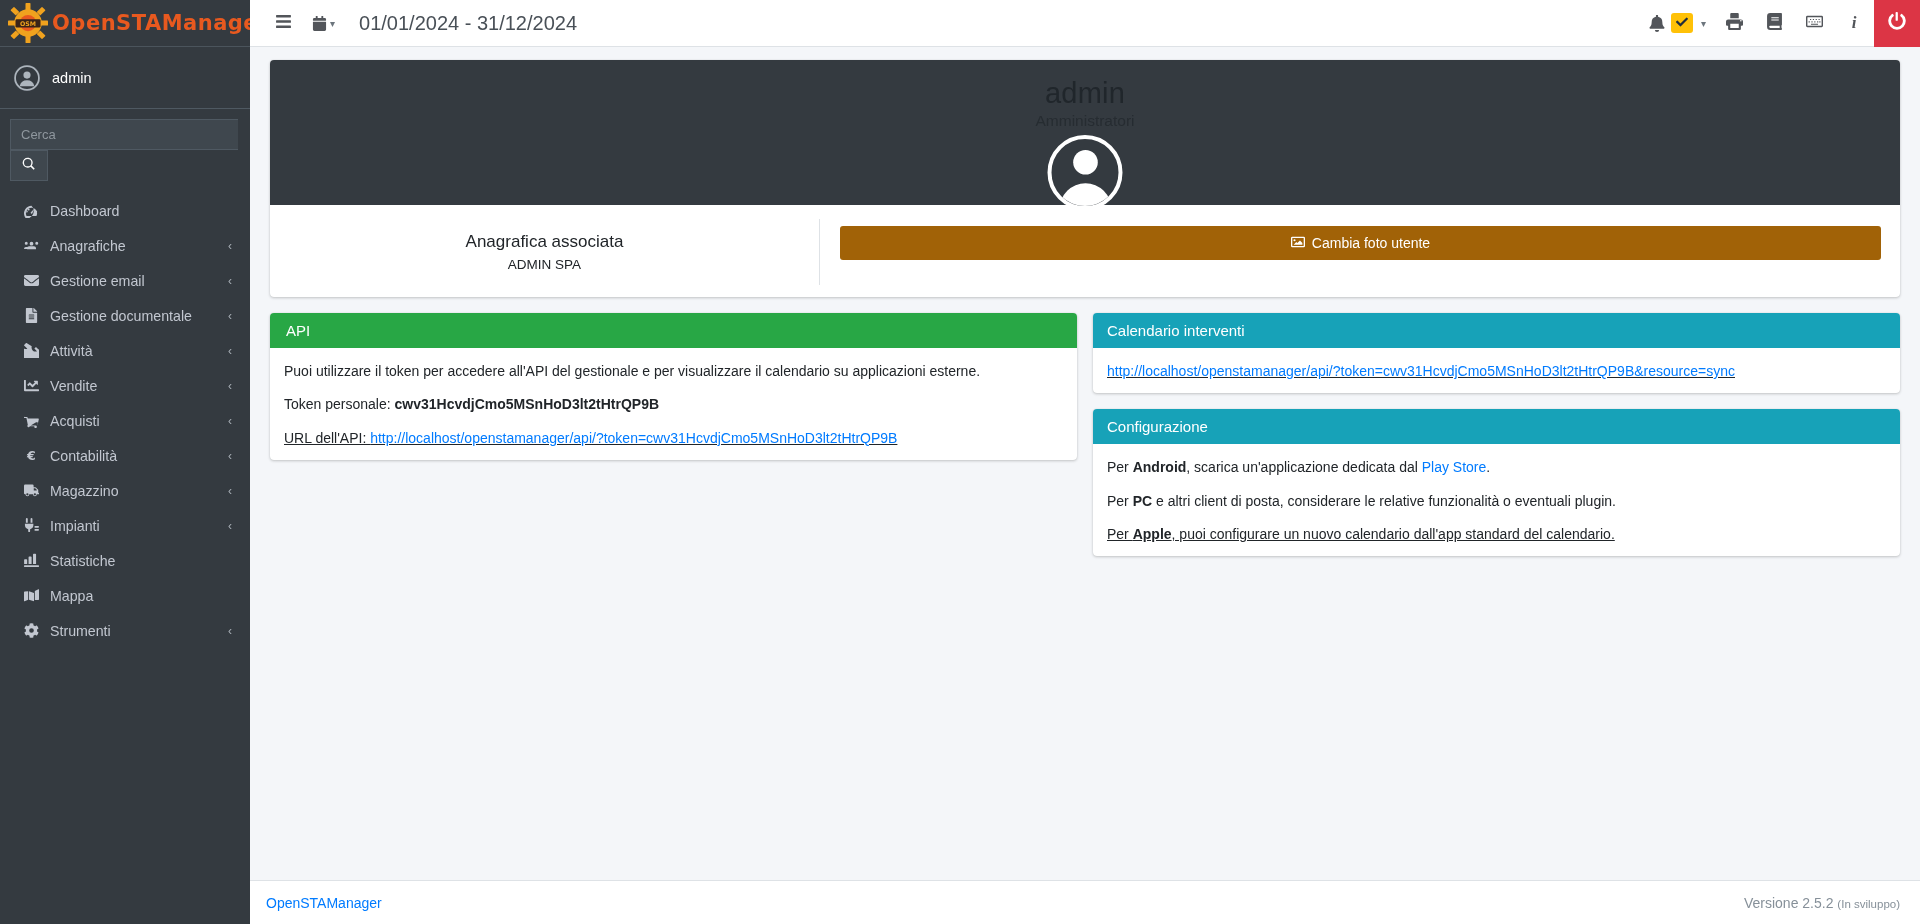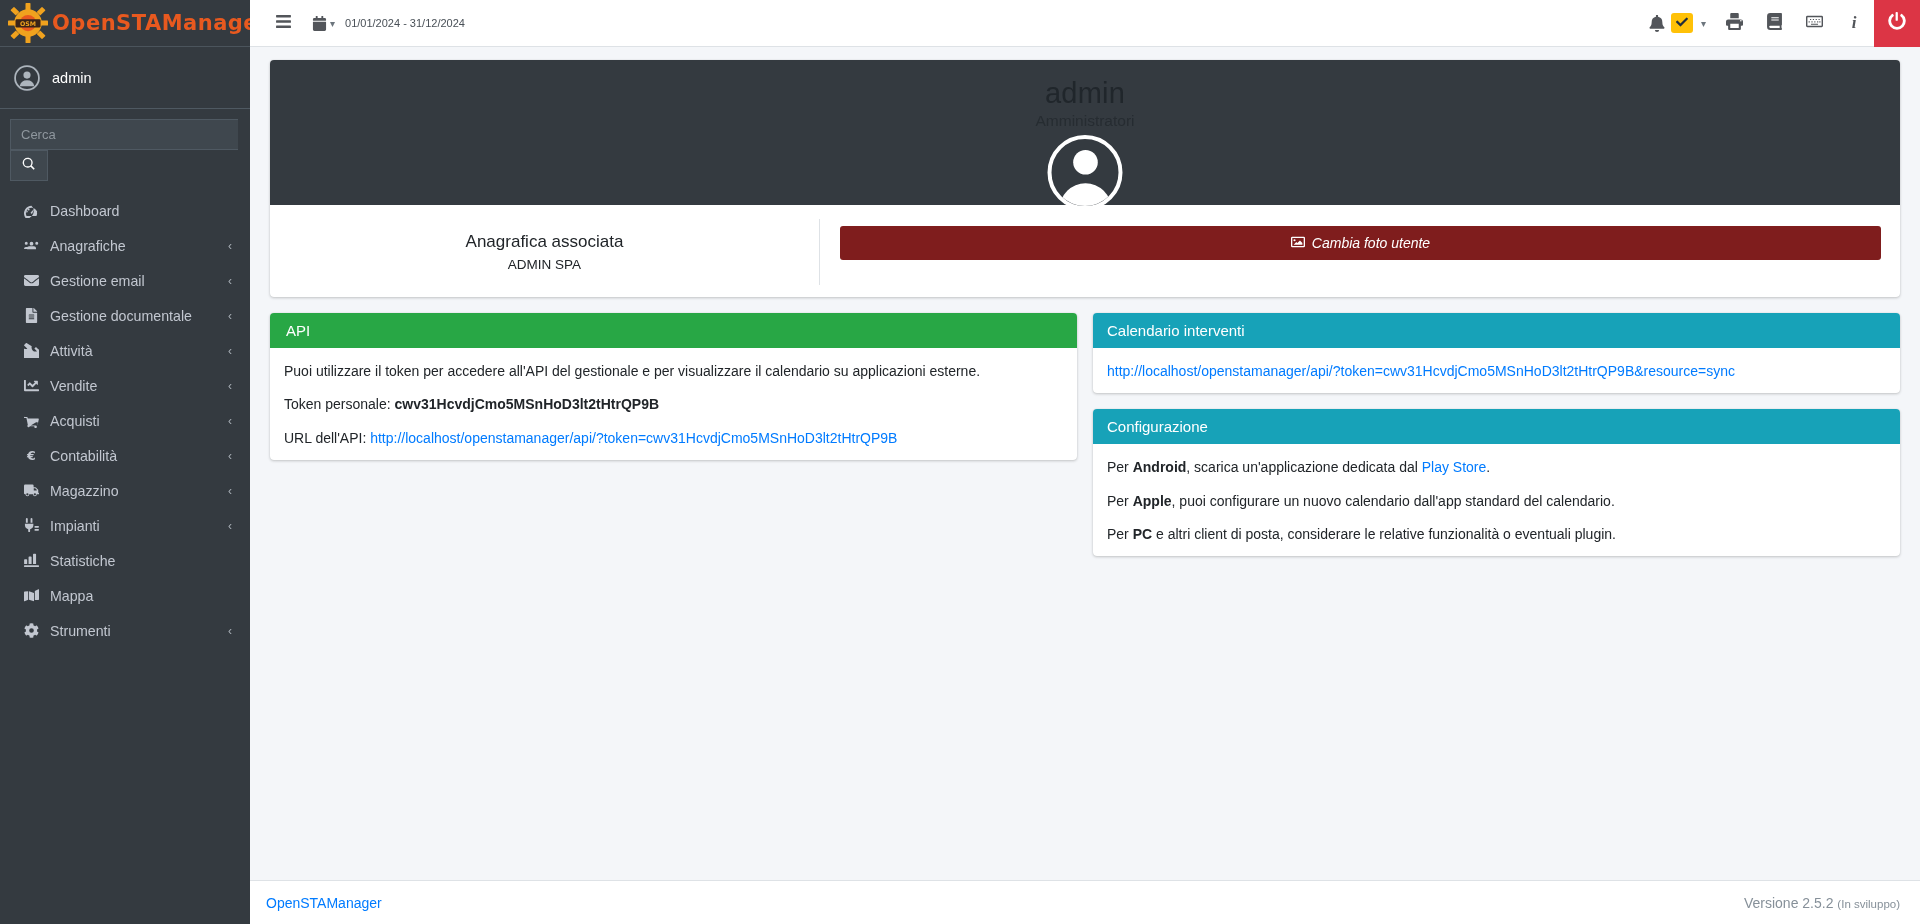--- a/index.html
+++ b/index.html
@@ -95,21 +95,21 @@
   }
   .topbar-left { display: flex; align-items: center; gap: 0px; }
   .tb-btn {
     height: 40px; min-width: 38px; padding: 0 10px;
     display: flex; align-items: center; justify-content: center;
     color: #52555a; cursor: pointer; background: none; border: none;
     font-size: 14px;
   }
   .tb-btn svg { width: 17px; height: 17px; fill: currentColor; }
   .daterange {
-    font-size: 11px; color: #495057; cursor: pointer;
+    font-size: 20px; color: #495057; margin-left: 14px; cursor: pointer;
     white-space: nowrap;
   }
   .topbar-right { margin-left: auto; display: flex; align-items: center; height: 47px; }
   .notif-group { display: flex; align-items: center; gap: 6px; padding: 0 8px 0 14px; cursor: pointer; }
   .bell { color: #52555a; display: flex; }
   .bell svg { width: 16px; height: 17px; fill: currentColor; }
   .check-badge {
     background: #ffc107; width: 22px; height: 20px;
     display: flex; align-items: center; justify-content: center;
     border-radius: 3px; color: #1f2d3d;
@@ -170,39 +170,39 @@
   .profile-actions {
     flex: 1 1 auto; display: flex; gap: 12px; align-items: flex-start;
     padding: 7px 19px 0 20px;
   }
   .btn {
     flex: 1 1 0; height: 34px; border: none; border-radius: 3px;
     display: flex; align-items: center; justify-content: center; gap: 7px;
     font-size: 14px; cursor: pointer; font-family: "Liberation Sans", sans-serif;
   }
   .btn svg { width: 14px; height: 14px; fill: currentColor; }
-  .btn-info { background: #7f1d1d; color: #ffffff; font-style: italic; }
+  .btn-info { background: #a16207; color: #ffffff; }
   .btn-warning { background: #ffc107; color: #1f2d3d; }
 
   
   .panels { display: flex; gap: 16px; align-items: flex-start; }
   .col { flex: 1 1 0; display: flex; flex-direction: column; gap: 16px; }
   .card {
     background: #ffffff; border-radius: 4px; overflow: hidden;
     box-shadow: 0 0 1px rgba(0,0,0,.125), 0 1px 3px rgba(0,0,0,.2);
     border-top: none;
   }
   .card-header {
     padding: 9px 14px; color: #ffffff; font-size: 15px;
   }
   .card-header.green { background: #28a745; padding-left: 16px; }
   .card-header.teal  { background: #17a2b8; }
   .card-body { padding: 13px 14px 12px 14px; }
   .card-body p { font-size: 14px; color: #212529; line-height: 1.45; margin-bottom: 13px; }
-  .card-body p:last-child { margin-bottom: 0; }
+  .card-body p:last-child { margin-bottom: 0; text-decoration: underline; }
   .card-body a { color: #007bff; text-decoration: none; word-break: break-all; }
   .card-body b { font-weight: bold; }
   .mono-strong { font-weight: bold; }
 
   
   .footer {
     height: 44px; flex: 0 0 44px; background: #ffffff;
     border-top: 1px solid #dee2e6;
     display: flex; align-items: center; justify-content: space-between;
     padding: 0 20px 0 16px; font-size: 14px; color: #495057;
@@ -529,22 +529,22 @@
             <div class="card-header teal">Calendario interventi</div>
             <div class="card-body">
               <p><a href="#">http://localhost/openstamanager/api/?token=cwv31HcvdjCmo5MSnHoD3lt2tHtrQP9B&amp;resource=sync</a></p>
             </div>
           </div>
 
           <div class="card">
             <div class="card-header teal">Configurazione</div>
             <div class="card-body">
               <p><span>Per </span><b>Android</b><span>, scarica un'applicazione dedicata dal </span><a href="#">Play Store</a><span>.</span></p>
+              <p><span>Per </span><b>PC</b><span> e altri client di posta, considerare le relative funzionalità o eventuali plugin.</span></p>
               <p><span>Per </span><b>Apple</b><span>, puoi configurare un nuovo calendario dall'app standard del calendario.</span></p>
-              <p><span>Per </span><b>PC</b><span> e altri client di posta, considerare le relative funzionalità o eventuali plugin.</span></p>
             </div>
           </div>
 
         </div>
       </section>
 
     </main>
 
     <footer class="footer">
       <a href="#">OpenSTAManager</a>

